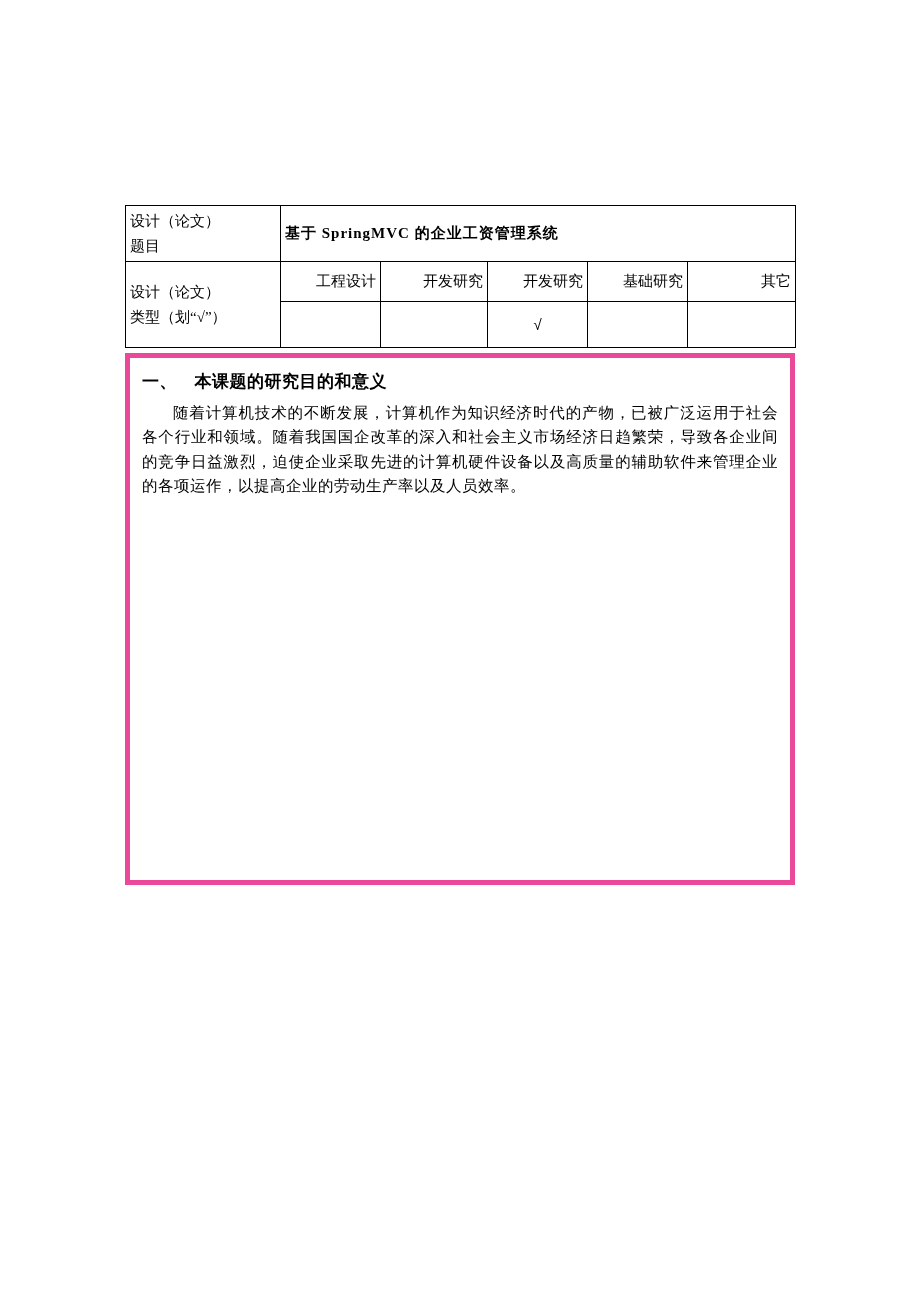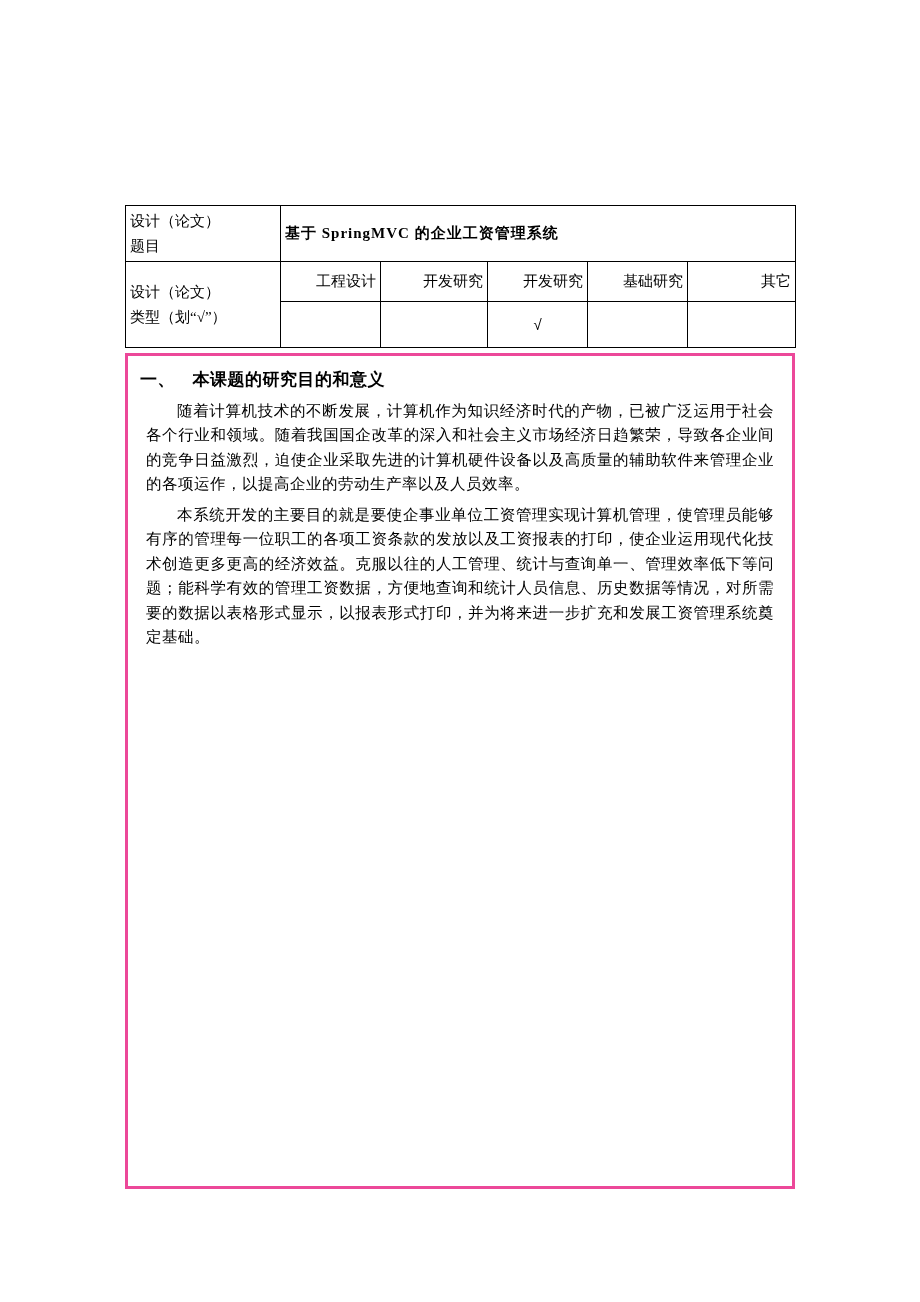--- a/index.html
+++ b/index.html
@@ -48,35 +48,35 @@
     text-align: right;
     font-size: 15px;
   }
   td.chk-cell {
     text-align: center;
     font-size: 16px;
     font-family: "Liberation Sans", "DejaVu Sans", sans-serif;
   }
   .content-box {
     margin-top: 5px;
-    border: 3px solid #ec4899;
-    height: 836px;
+    border: 5px solid #ec4899;
+    height: 532px;
     box-sizing: border-box;
     padding: 10px 12px 10px 12px;
     overflow: hidden;
   }
   .section-heading {
     margin: 2px 0 8px 0;
     font-size: 17px;
     font-weight: bold;
     font-family: "Liberation Sans", "DejaVu Sans", sans-serif;
     letter-spacing: 0.5px;
   }
   .body-paragraph {
-    margin: 6px;
+    margin: 0;
     font-size: 15.5px;
     line-height: 1.58;
     text-indent: 2em;
     text-align: justify;
     letter-spacing: 0.5px;
   }
 </style>
 </head>
 <body>
 
@@ -112,16 +112,15 @@
       <td class="chk-cell">√</td>
       <td class="chk-cell"></td>
       <td class="chk-cell"></td>
     </tr>
   </tbody>
     </table>
 
   <div class="content-box">
     <h2 class="section-heading">一、　本课题的研究目的和意义</h2>
     <p class="body-paragraph">随着计算机技术的不断发展，计算机作为知识经济时代的产物，已被广泛运用于社会各个行业和领域。随着我国国企改革的深入和社会主义市场经济日趋繁荣，导致各企业间的竞争日益激烈，迫使企业采取先进的计算机硬件设备以及高质量的辅助软件来管理企业的各项运作，以提高企业的劳动生产率以及人员效率。</p>
-    <p class="body-paragraph">本系统开发的主要目的就是要使企事业单位工资管理实现计算机管理，使管理员能够有序的管理每一位职工的各项工资条款的发放以及工资报表的打印，使企业运用现代化技术创造更多更高的经济效益。克服以往的人工管理、统计与查询单一、管理效率低下等问题；能科学有效的管理工资数据，方便地查询和统计人员信息、历史数据等情况，对所需要的数据以表格形式显示，以报表形式打印，并为将来进一步扩充和发展工资管理系统奠定基础。</p>
   </div>
 
 </div>
 
 </body></html>

